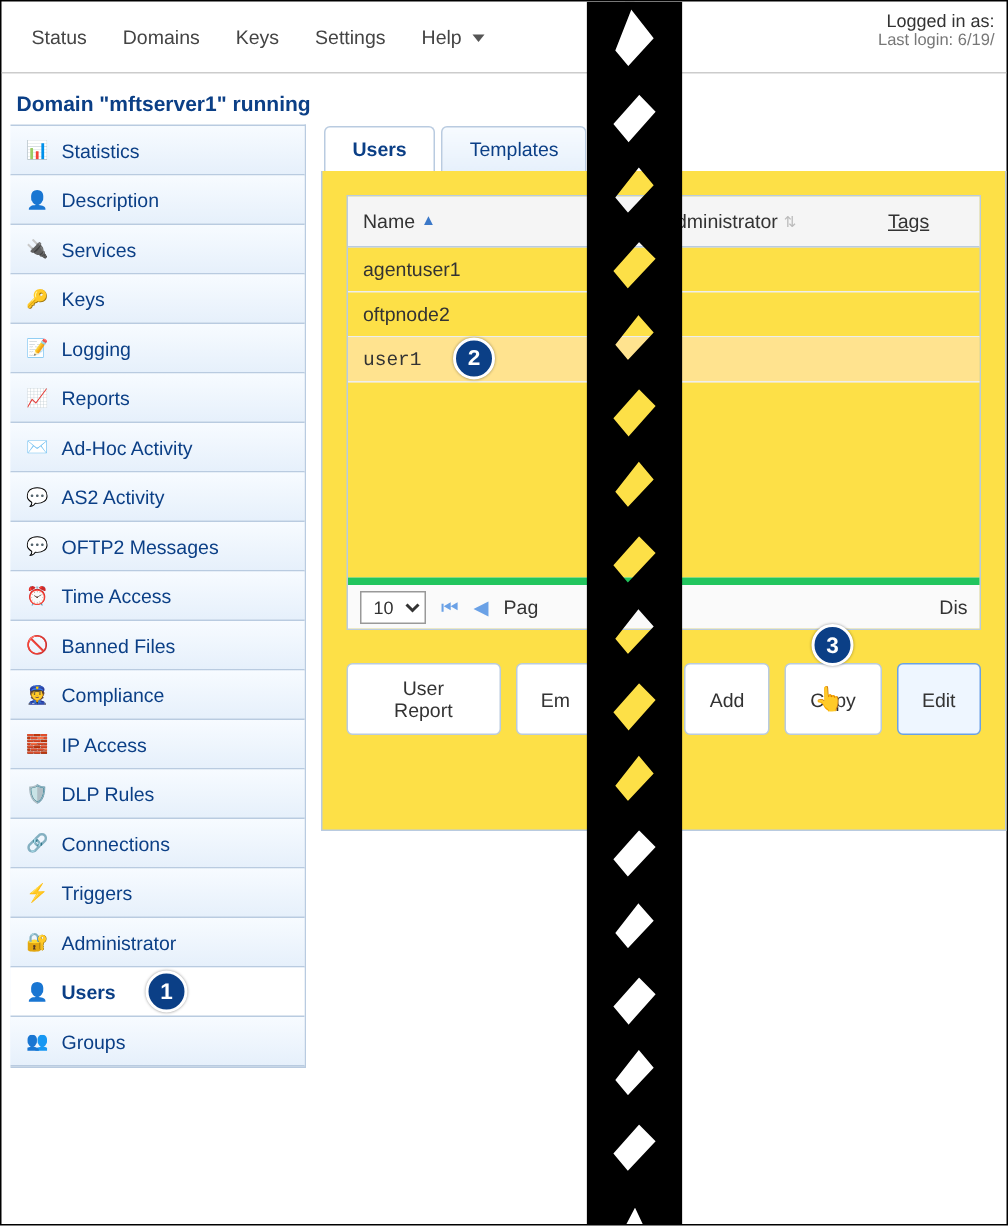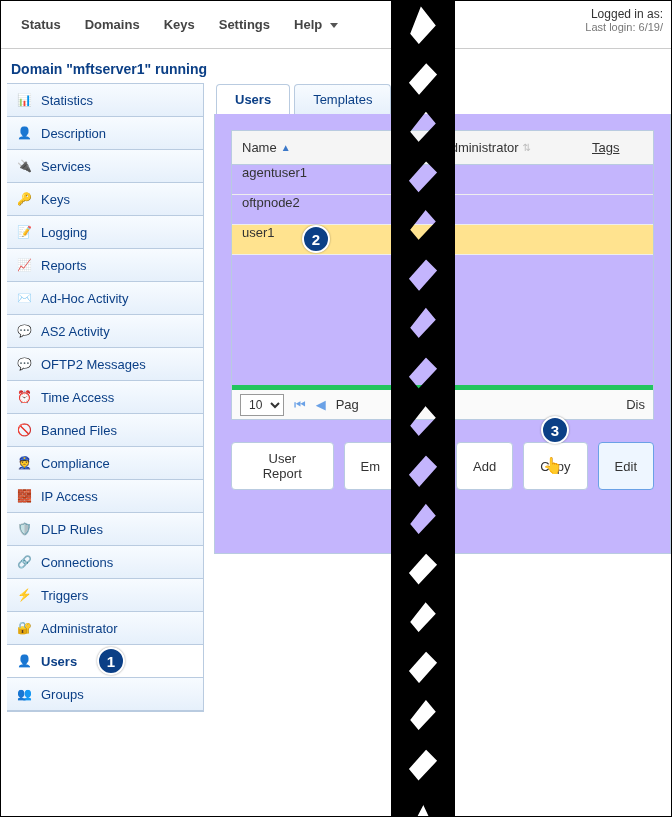--- a/index.html
+++ b/index.html
@@ -24,21 +24,20 @@
     position: relative;
   }
   .top-menu {
     display: flex;
     gap: 24px;
     align-items: center;
   }
   .top-menu-item {
     color: #444;
     cursor: pointer;
-    font-weight: bold;
   }
   .caret-down {
     display: inline-block;
     width: 0; height: 0;
     border-left: 4px solid transparent;
     border-right: 4px solid transparent;
     border-top: 5px solid #555;
     margin-left: 4px;
     vertical-align: middle;
   }
@@ -116,21 +115,21 @@
   }
   .tab.active {
     background: #fff;
     font-weight: bold;
     border-bottom: 1px solid #fff;
   }
   .panel {
     border: 1px solid #b9cbe0;
     border-top: none;
     margin-top: -1px;
-    background: #c4b5fd;
+    background: #fde047;
     padding: 16px;
     min-height: 440px;
     position: relative;
   }
   .grid {
     border: 1px solid #b9cbe0;
     height: 290px;
     position: relative;
   }
   .grid-header {
@@ -153,24 +152,26 @@
     color: #3b78c8;
     font-size: 10px;
   }
   .sort-both {
     color: #bbb; font-size: 10px;
   }
   .grid-body .grid-row {
     display: flex;
     height: 30px;
     border-bottom: 1px solid #eee;
+    align-items: center;
     cursor: pointer;
   }
   .grid-row.selected {
     background: #ffe38f;
+    font-family: Liberation Mono, monospace;
   }
   .grid-cell { padding: 0 10px; }
   .grid-pager {
     position: absolute;
     bottom: 0; left: 0; right: 0;
     height: 34px;
     border-top: 5px solid #22c55e;
     display: flex;
     align-items: center;
     padding: 0 8px;

